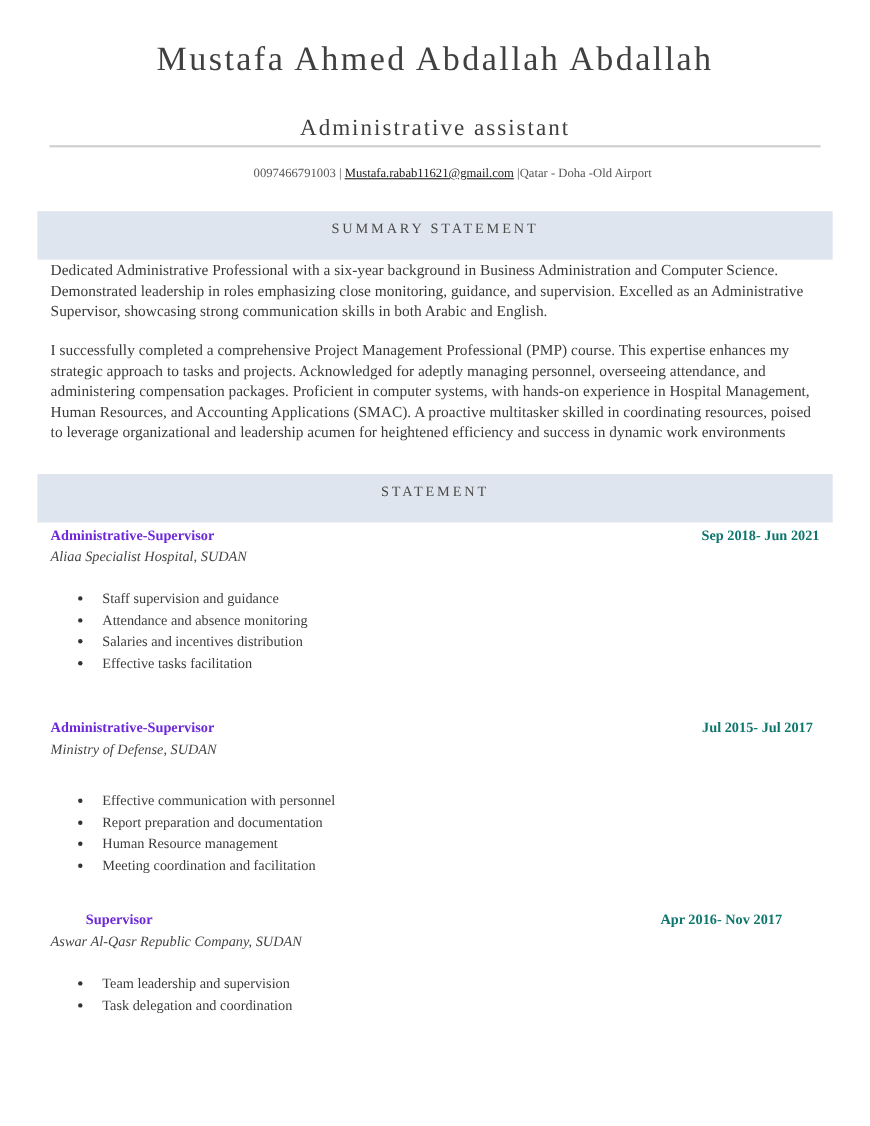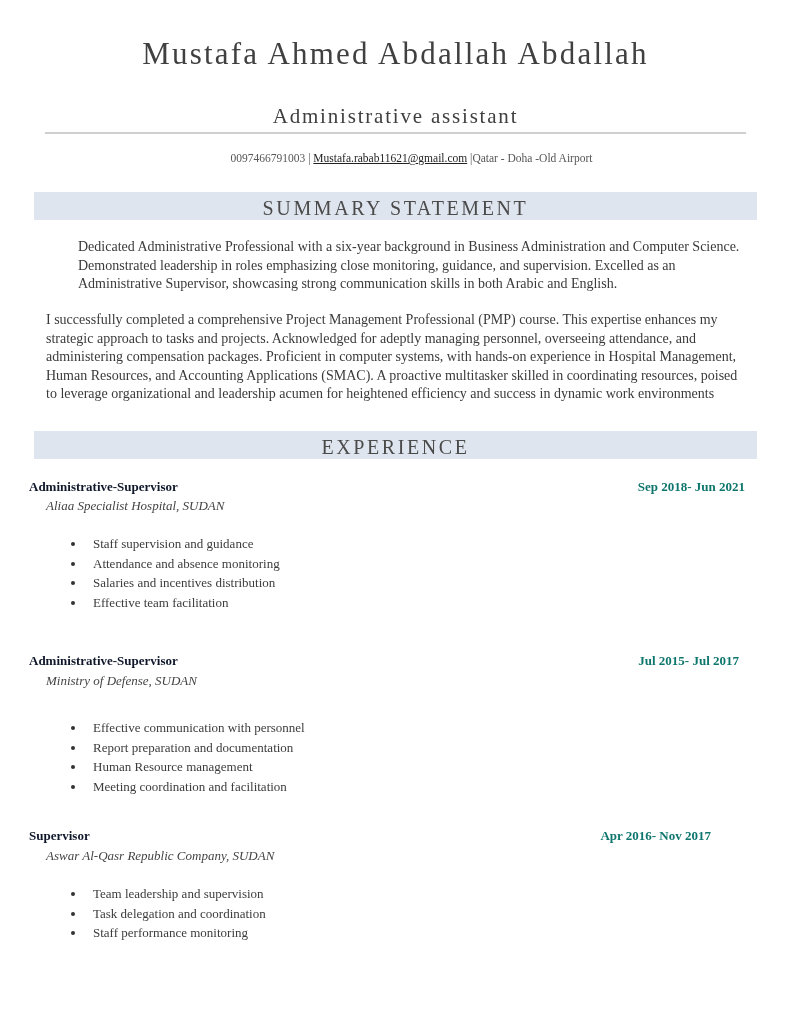--- a/index.html
+++ b/index.html
@@ -18,30 +18,30 @@
   .rule {
     position: absolute; left: 45px; right: 45px; top: 132px;
     height: 2px; background: #cfcfcf;
   }
   .contact {
     position: absolute; left: 0; right: 0; top: 152px;
     text-align: center; font-size: 11.5px; color: #555; padding-left: 32px;
   }
   .contact a { color: #222; text-decoration: underline; }
   .section-bar {
-    position: absolute; left: 34px; right: 34px; height: 28px;
+    position: absolute; left: 34px; right: 34px; height: 44px;
     background: #dfe5ee; text-align: center; line-height: 32px;
-    font-size: 20px; letter-spacing: 2.6px; color: #4a4a4a;
+    font-size: 13px; letter-spacing: 2.6px; color: #4a4a4a;
   }
   .para {
     position: absolute; left: 46px; right: 46px;
     font-size: 14px; line-height: 18.5px; color: #3a3a3a;
   }
   .job-title {
-    position: absolute; left: 29px; font-size: 13px; font-weight: bold; color: #0f172a;
+    position: absolute; left: 46px; font-size: 13px; font-weight: bold; color: #6d28d9;
   }
   .job-date {
     position: absolute; font-size: 13px; font-weight: bold; color: #0f766e;
   }
   .job-org {
     position: absolute; left: 46px; font-size: 13px; font-style: italic; color: #444;
   }
   ul.bullets {
     position: absolute; left: 46px; margin: 0; padding: 0; list-style: none;
     font-size: 13px; color: #3c3c3c;
@@ -63,51 +63,50 @@
 
 <div class="contact">
   <span>0097466791003</span>
   <span>|</span>
   <a>Mustafa.rabab11621@gmail.com</a>
   <span>|</span><span>Qatar - Doha -Old Airport</span>
 </div>
 
 <div class="section-bar" style="top:192px;">SUMMARY STATEMENT</div>
 
-<div class="para" style="top:238px;margin-left:32px;">Dedicated Administrative Professional with a six-year background in Business Administration and Computer Science. Demonstrated leadership in roles emphasizing close monitoring, guidance, and supervision. Excelled as an Administrative Supervisor, showcasing strong communication skills in both Arabic and English.</div>
+<div class="para" style="top:238px;">Dedicated Administrative Professional with a six-year background in Business Administration and Computer Science. Demonstrated leadership in roles emphasizing close monitoring, guidance, and supervision. Excelled as an Administrative Supervisor, showcasing strong communication skills in both Arabic and English.</div>
 <div class="para" style="top:311px;">I successfully completed a comprehensive Project Management Professional (PMP) course. This expertise enhances my strategic approach to tasks and projects. Acknowledged for adeptly managing personnel, overseeing attendance, and administering compensation packages. Proficient in computer systems, with hands-on experience in Hospital Management, Human Resources, and Accounting Applications (SMAC). A proactive multitasker skilled in coordinating resources, poised to leverage organizational and leadership acumen for heightened efficiency and success in dynamic work environments</div>
 
-<div class="section-bar" style="top:431px;">EXPERIENCE</div>
+<div class="section-bar" style="top:431px;">STATEMENT</div>
 
 <div>
   <div class="job-title" style="top:479px;">Administrative-Supervisor</div>
   <div class="job-date" style="top:479px; right:46px;">Sep 2018- Jun 2021</div>
   <div class="job-org" style="top:498px;">Aliaa Specialist Hospital, SUDAN</div>
   <ul class="bullets" style="top:534px;">
     <li><span class="dot"></span><span>Staff supervision and guidance</span></li>
     <li><span class="dot"></span><span>Attendance and absence monitoring</span></li>
     <li><span class="dot"></span><span>Salaries and incentives distribution</span></li>
-    <li><span class="dot"></span><span>Effective team facilitation</span></li>
+    <li><span class="dot"></span><span>Effective tasks facilitation</span></li>
   </ul>
 </div>
 
 <div>
   <div class="job-title" style="top:653px;">Administrative-Supervisor</div>
   <div class="job-date" style="top:653px; right:52px;">Jul 2015- Jul 2017</div>
   <div class="job-org" style="top:673px;">Ministry of Defense, SUDAN</div>
   <ul class="bullets" style="top:708px;margin-top:10px;">
     <li><span class="dot"></span><span>Effective communication with personnel</span></li>
     <li><span class="dot"></span><span>Report preparation and documentation</span></li>
     <li><span class="dot"></span><span>Human Resource management</span></li>
     <li><span class="dot"></span><span>Meeting coordination and facilitation</span></li>
   </ul>
 </div>
 
 <div>
-  <div class="job-title" style="top:828px;">Supervisor</div>
+  <div class="job-title" style="top:828px;margin-left:32px;">Supervisor</div>
   <div class="job-date" style="top:828px; right:80px;">Apr 2016- Nov 2017</div>
   <div class="job-org" style="top:848px;">Aswar Al-Qasr Republic Company, SUDAN</div>
   <ul class="bullets" style="top:884px;">
     <li><span class="dot"></span><span>Team leadership and supervision</span></li>
     <li><span class="dot"></span><span>Task delegation and coordination</span></li>
-    <li><span class="dot"></span><span>Staff performance monitoring</span></li>
   </ul>
 </div>
 
 </body></html>

